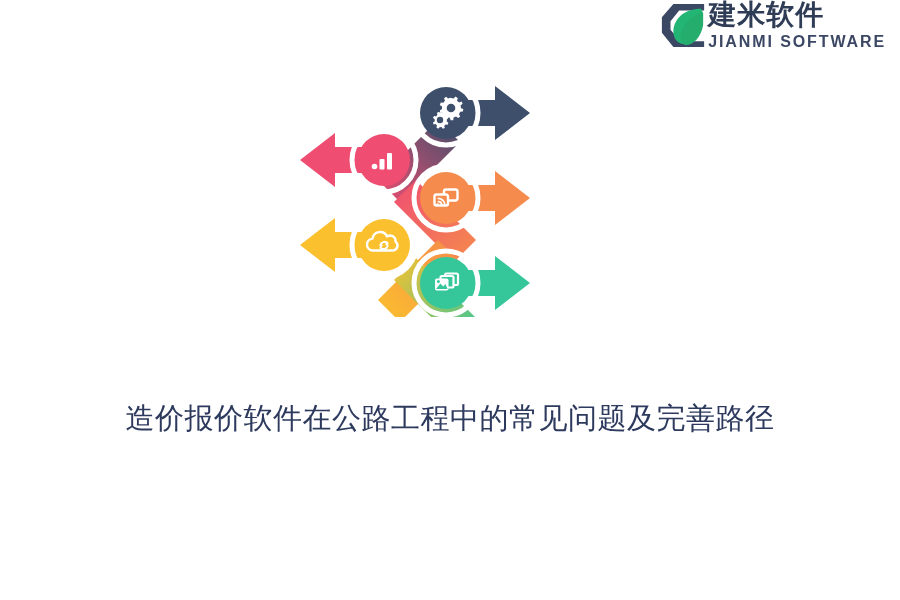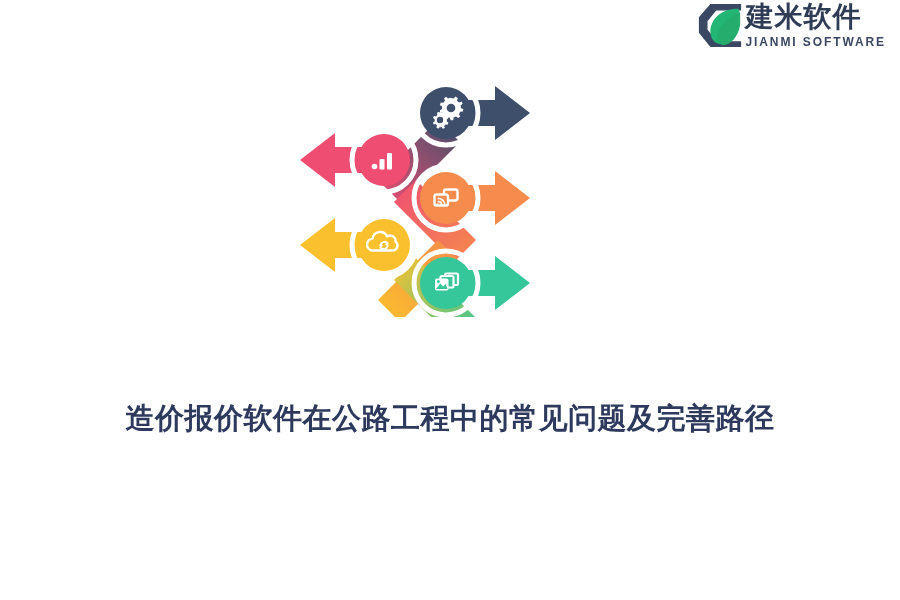--- a/index.html
+++ b/index.html
@@ -40,21 +40,21 @@
   .brand-cn {
     font-family: "DejaVu Sans", sans-serif;
     font-size: 28px;
     font-weight: bold;
     color: #2f3c56;
     letter-spacing: 1px;
     white-space: nowrap;
   }
   .brand-en {
     font-family: "Liberation Sans", sans-serif;
-    font-size: 12px;
+    font-size: 16px;
     font-weight: bold;
     color: #3b4764;
     letter-spacing: 1.9px;
     margin-top: 5px;
     white-space: nowrap;
     text-align: right;
   }
 
   
   .infographic {
@@ -72,21 +72,21 @@
 
   
   .page-title {
     position: absolute;
     left: 0;
     right: 0;
     top: 380px;
     text-align: center;
     font-family: "DejaVu Serif", serif;
     font-size: 29px;
-    font-weight: bold;
+    font-weight: normal;
     color: #2d3a5e;
     letter-spacing: 0.5px;
     white-space: nowrap;
   }
 </style>
 </head>
 <body>
 
 <div class="brand">
   <span class="brand-mark">

